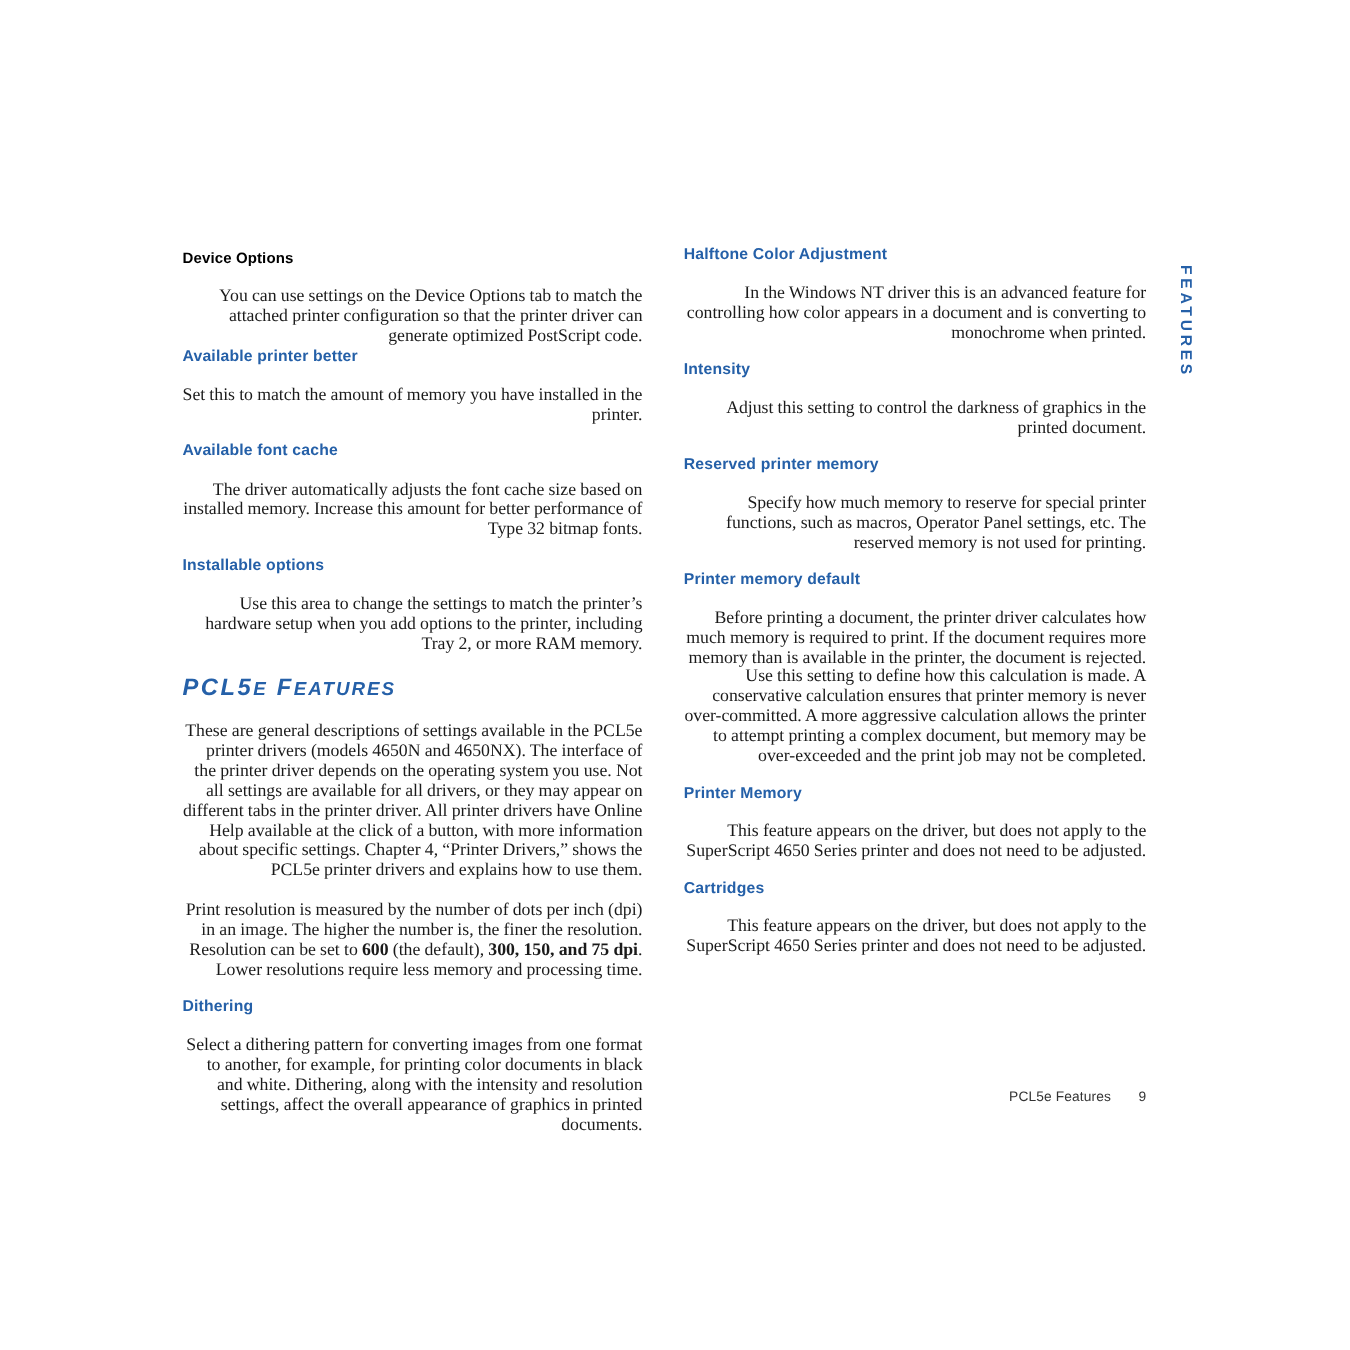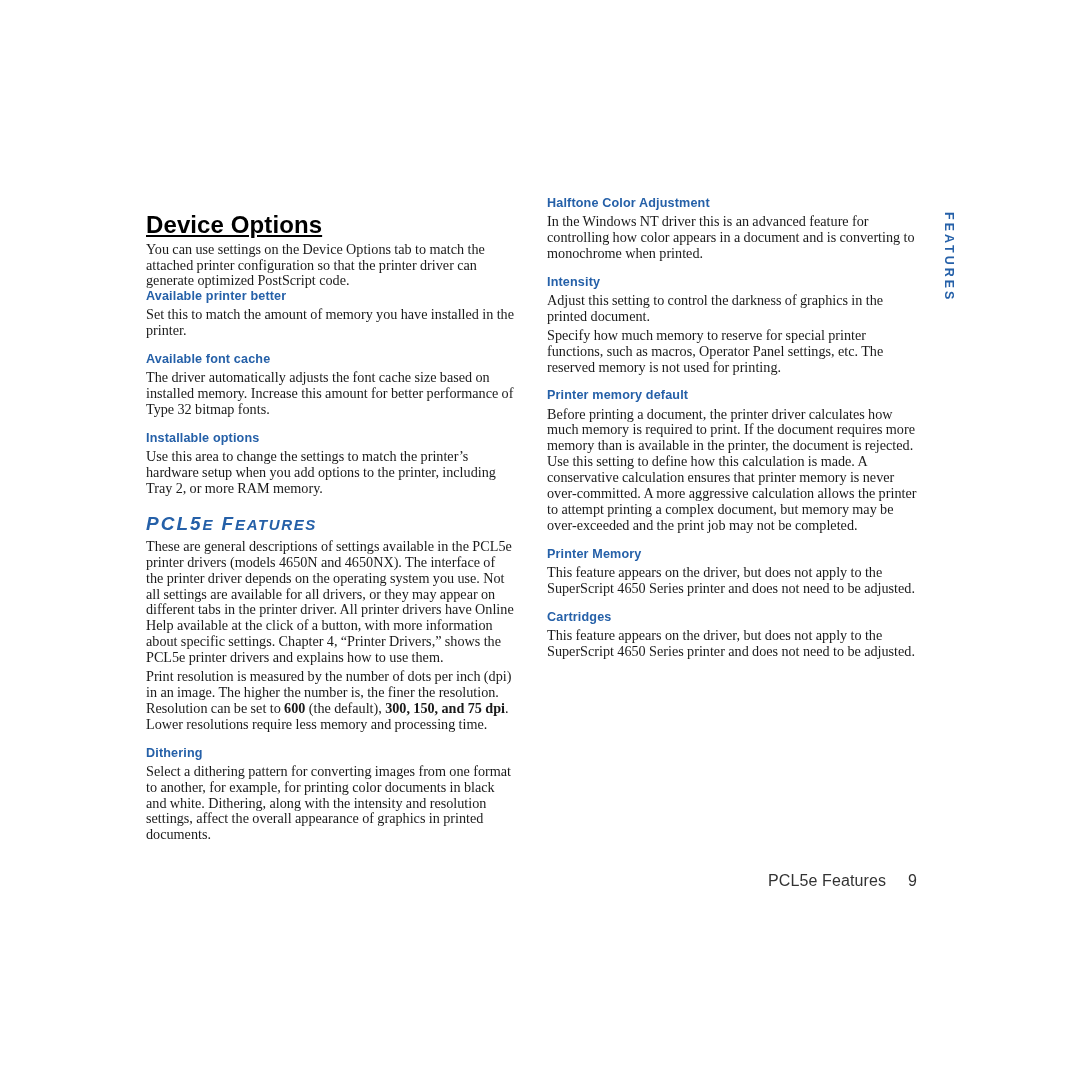--- a/index.html
+++ b/index.html
@@ -29,26 +29,25 @@
     position: absolute;
     top: 196px;
   }
   .col-left  { left: 146px; width: 368px; }
   .col-right { left: 547px; width: 370px; }
 
   
   .chapter-title {
     font-family: "Liberation Sans", sans-serif;
     font-weight: bold;
-    font-size: 24px;
+    font-size: 12px;
     color: #000000;
     letter-spacing: 0.1px;
-    margin: 15px 0 3px 0;
+    margin: 4px 0 3px 0;
     line-height: 1.15;
-    text-decoration: underline;
   }
 
   .sub-head {
     font-family: "Liberation Sans", sans-serif;
     font-weight: bold;
     font-size: 12.6px;
     color: #2560A8;
     letter-spacing: 0.15px;
     margin: 13px 0 1px 0;
     line-height: 1.2;
@@ -70,22 +69,22 @@
     font-size: 15px;
     letter-spacing: 1.6px;
   }
 
   
   p.body {
     font-family: "Liberation Serif", serif;
     font-size: 14.2px;
     line-height: 15.9px;
     color: #1a1a1a;
-    margin: 3px 0 0 0;
-    text-align: left;
+    margin: 16px 0 0 0;
+    text-align: right;
     word-spacing: -0.2px;
   }
   p.body b { font-weight: bold; }
 
   
   .vtab {
     position: absolute;
     left: 956px;
     top: 212px;
     font-family: "Liberation Sans", sans-serif;
@@ -98,21 +97,21 @@
     transform: rotate(90deg);
   }
 
   
   .footer {
     position: absolute;
     left: 547px;
     top: 872px;
     width: 370px;
     font-family: "Liberation Sans", sans-serif;
-    font-size: 16px;
+    font-size: 11px;
     color: #333333;
     text-align: right;
     letter-spacing: 0.1px;
     white-space: nowrap;
   }
   .footer .label { margin-right: 22px; }
 </style>
 </head>
 <body>
 
@@ -145,20 +144,21 @@
   </div>
 
   <div class="col col-right">
 
     <h2 class="sub-head first">Halftone Color Adjustment</h2>
     <p class="body">In the Windows NT driver this is an advanced feature for controlling how color appears in a document and is converting to monochrome when printed.</p>
 
     <h2 class="sub-head">Intensity</h2>
     <p class="body">Adjust this setting to control the darkness of graphics in the printed document.</p>
 
+    <h2 class="sub-head">Reserved printer memory</h2>
     <p class="body">Specify how much memory to reserve for special printer functions, such as macros, Operator Panel settings, etc. The reserved memory is not used for printing.</p>
 
     <h2 class="sub-head">Printer memory default</h2>
     <p class="body">Before printing a document, the printer driver calculates how much memory is required to print. If the document requires more memory than is available in the printer, the document is rejected. Use this setting to define how this calculation is made. A conservative calculation ensures that printer memory is never over-committed. A more aggressive calculation allows the printer to attempt printing a complex document, but memory may be over-exceeded and the print job may not be completed.</p>
 
     <h2 class="sub-head">Printer Memory</h2>
     <p class="body">This feature appears on the driver, but does not apply to the SuperScript 4650 Series printer and does not need to be adjusted.</p>
 
     <h2 class="sub-head">Cartridges</h2>
     <p class="body">This feature appears on the driver, but does not apply to the SuperScript 4650 Series printer and does not need to be adjusted.</p>

